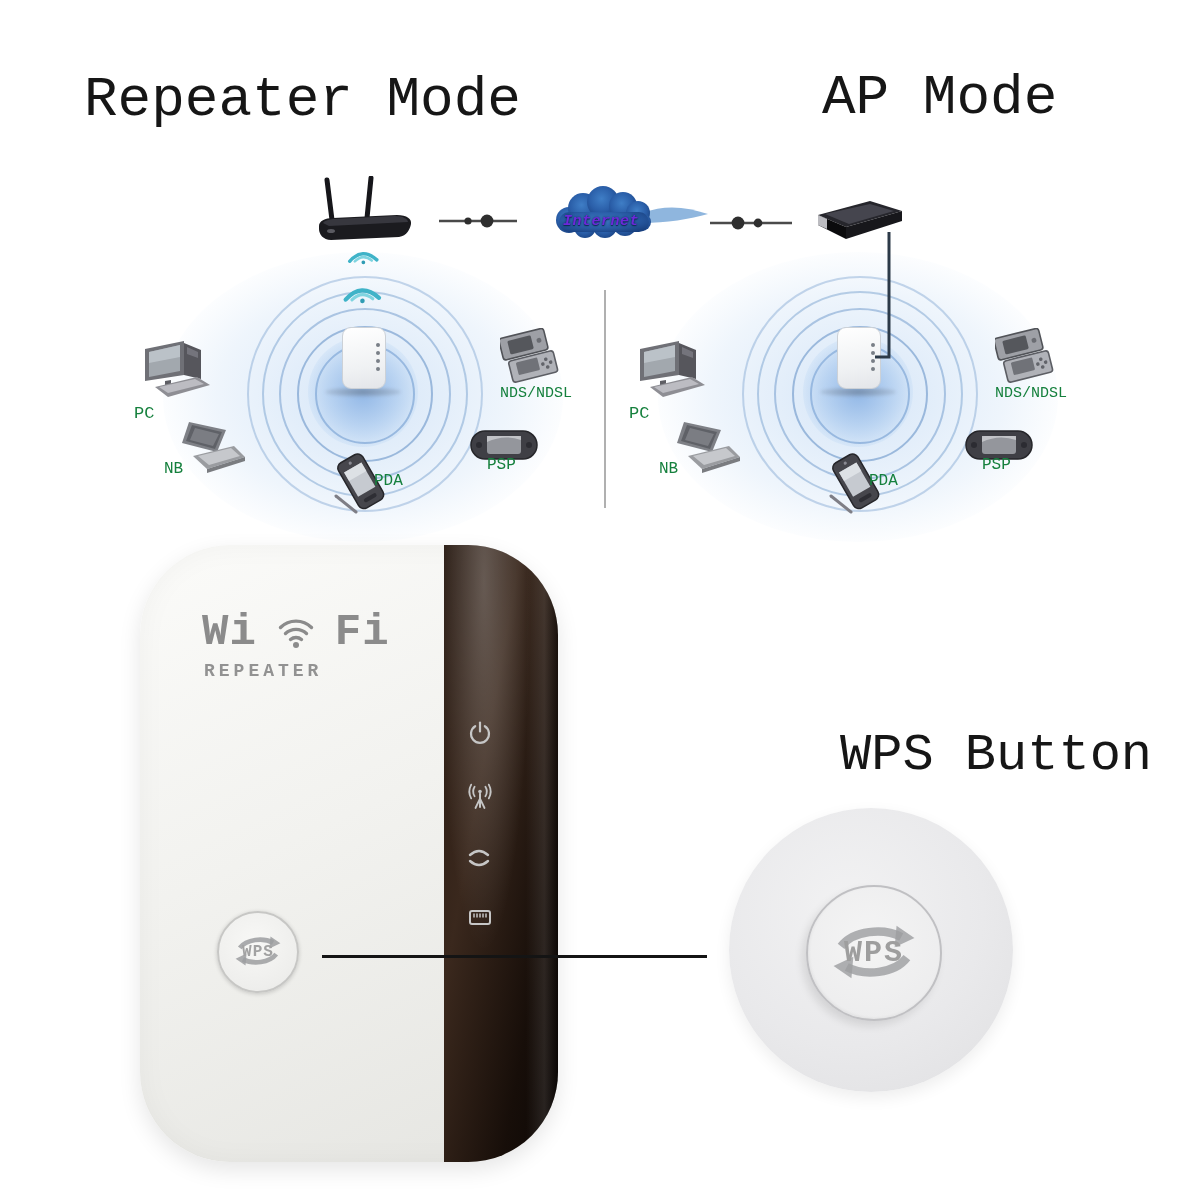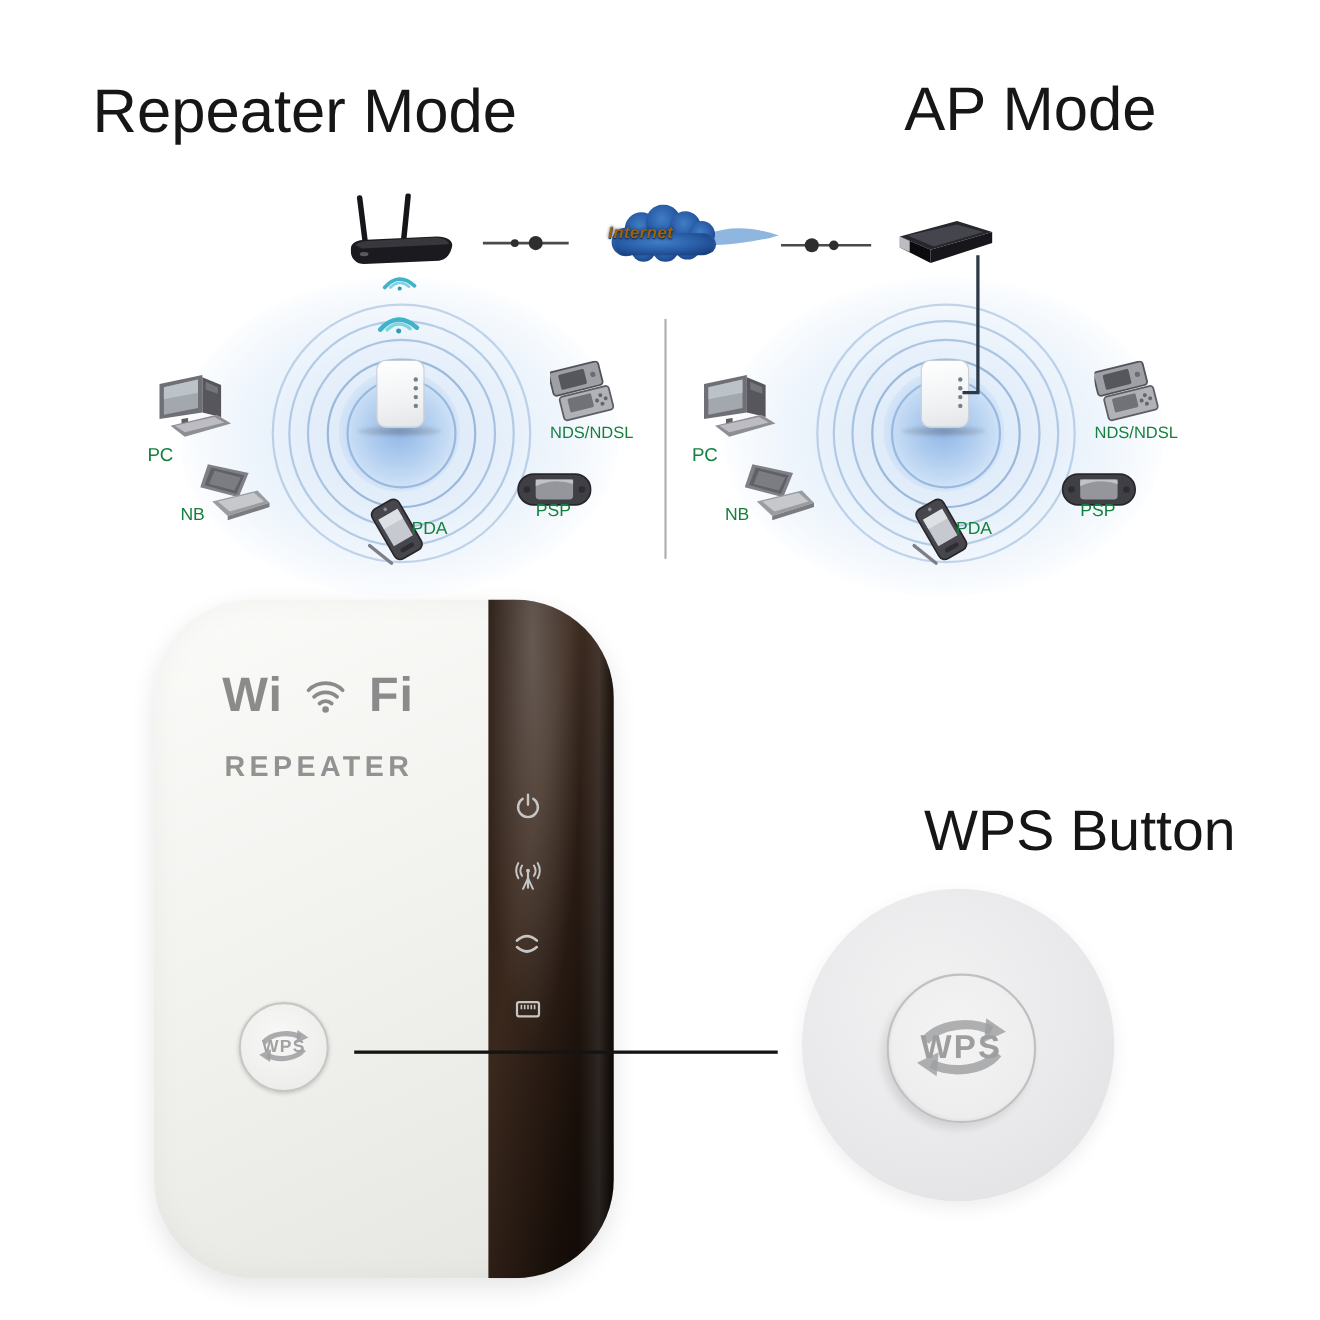--- a/index.html
+++ b/index.html
@@ -1,50 +1,50 @@
 <!DOCTYPE html>
 <html><head>
 <meta charset="utf-8">
 <style>
   html,body{margin:0;padding:0;background:#ffffff;}
   .stage{position:relative;width:1164px;height:1200px;background:#ffffff;overflow:hidden;
-         font-family:Liberation Sans, sans-serif;}
+         font-family:Liberation Mono, monospace;}
   .abs{position:absolute;}
   .title{position:absolute;color:#161616;font-size:56px;font-weight:400;letter-spacing:0px;white-space:nowrap;}
   .dev-label{position:absolute;color:#15803d;font-size:16px;font-weight:500;white-space:nowrap;}
   .divider{position:absolute;left:604px;top:290px;width:2px;height:218px;background:#b0b0b0;}
   .group{position:absolute;top:0;width:705px;height:560px;}
   .glow{position:absolute;left:163px;top:252px;width:400px;height:290px;border-radius:50%;
         background:radial-gradient(ellipse at center,rgba(188,214,243,.62) 0%,rgba(205,225,246,.32) 52%,rgba(220,235,250,0) 75%);}
   .ring{position:absolute;border-radius:50%;border:2px solid rgba(118,158,205,.55);}
   .inner-glow{position:absolute;left:308px;top:337px;width:110px;height:110px;border-radius:50%;
         background:radial-gradient(circle,rgba(138,178,228,.9) 0%,rgba(158,194,236,.55) 45%,rgba(180,210,242,.25) 70%,rgba(200,225,245,0) 100%);}
   .mini-dev{position:absolute;left:342px;top:327px;width:42px;height:60px;border-radius:9px;
         background:linear-gradient(170deg,#ffffff 0%,#eff1f3 65%,#e3e5e9 100%);
         border:1px solid #ccd1d7;z-index:4;}
   .mini-led{position:absolute;right:5px;top:15px;width:4px;height:4px;border-radius:50%;background:#797f87;
         box-shadow:0 8px 0 #797f87,0 16px 0 #797f87,0 24px 0 #797f87;}
   .mini-shadow{position:absolute;left:325px;top:387px;width:76px;height:10px;border-radius:50%;
         background:radial-gradient(ellipse,rgba(96,108,124,.55) 0%,rgba(120,132,148,.25) 60%,rgba(140,150,165,0) 100%);
         filter:blur(1.5px);z-index:3;}
-  .cloud-label{position:absolute;left:8px;top:17px;width:96px;color:#a16207;
+  .cloud-label{position:absolute;left:8px;top:27px;width:96px;text-align:center;color:#6d28d9;
         font-size:15px;font-weight:bold;font-style:italic;letter-spacing:.5px;
         text-shadow:0 0 3px #0d2c55,0 1px 1px #0d2c55;}
   
   .device{position:absolute;left:140px;top:545px;width:418px;height:617px;border-radius:90px;
         background:linear-gradient(155deg,#fbfbf9 0%,#f2f2ef 45%,#e5e5e1 100%);
         box-shadow:0 8px 22px rgba(0,0,0,.10), inset 0 0 30px rgba(0,0,0,.04);overflow:hidden;}
   .panel{position:absolute;right:0;top:0;width:114px;height:100%;
         background:linear-gradient(100deg,#281a12 0%,#3a281d 35%,#170e09 75%,#0c0705 100%);}
   .panel-gloss{position:absolute;inset:0;
         background:radial-gradient(ellipse at 35% 6%,rgba(255,255,255,.25) 0%,rgba(255,255,255,0) 45%),
                    linear-gradient(90deg,rgba(255,255,255,0) 72%,rgba(255,255,255,.10) 88%,rgba(0,0,0,.35) 100%);}
   .logo-row{position:absolute;left:62px;top:62px;display:flex;align-items:flex-end;
         color:#8b8b8b;font-size:44px;font-weight:600;letter-spacing:1px;gap:12px;}
-  .logo-sub{position:absolute;left:64px;top:116px;color:#929292;font-size:26px;font-weight:600;letter-spacing:4px;margin-top:20px;}
+  .logo-sub{position:absolute;left:64px;top:116px;color:#929292;font-size:18px;font-weight:600;letter-spacing:4px;}
   .panel-ico{position:absolute;left:22px;}
   .wps-btn{position:absolute;left:77px;top:366px;width:78px;height:78px;border-radius:50%;
         background:radial-gradient(circle at 45% 38%,#f8f8f6,#eeeeec 70%,#e6e6e4 100%);
         border:2px solid #c7c7c5;box-shadow:0 1px 4px rgba(0,0,0,.18);}
   .wps-arrows{position:absolute;}
   .wps-txt{position:absolute;left:0;top:0;width:100%;height:100%;display:flex;align-items:center;justify-content:center;
         color:#a2a2a2;font-weight:bold;text-align:right;}
   .callout-line{position:absolute;left:322px;top:955px;width:385px;height:3px;background:#141414;}
   .zoom-circle{position:absolute;left:729px;top:808px;width:284px;height:284px;border-radius:50%;
         background:radial-gradient(circle at 42% 36%,#f2f2f3 0%,#e9e9eb 55%,#dfdfe1 100%);

